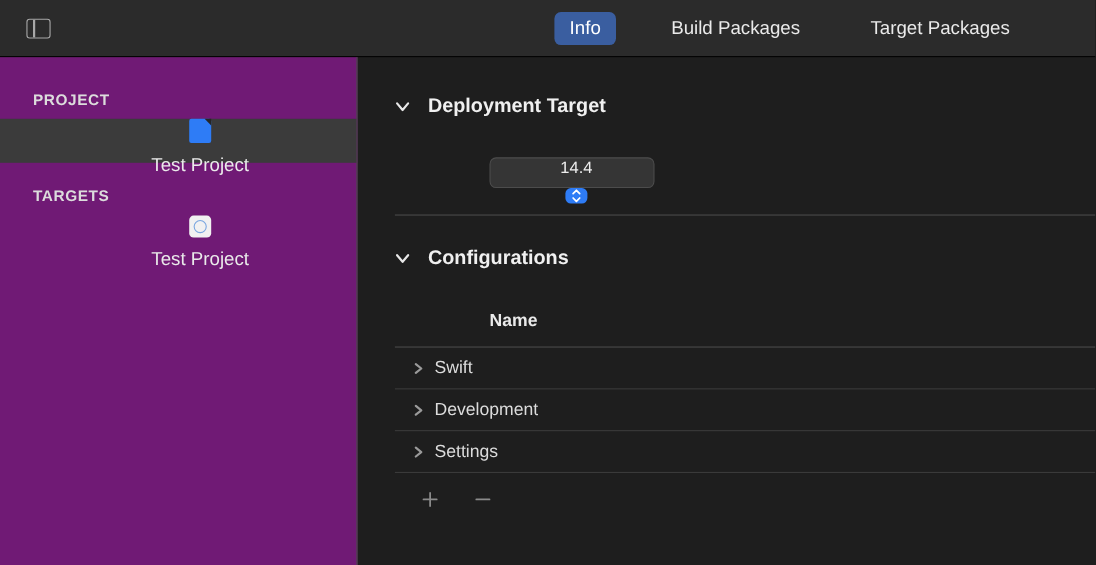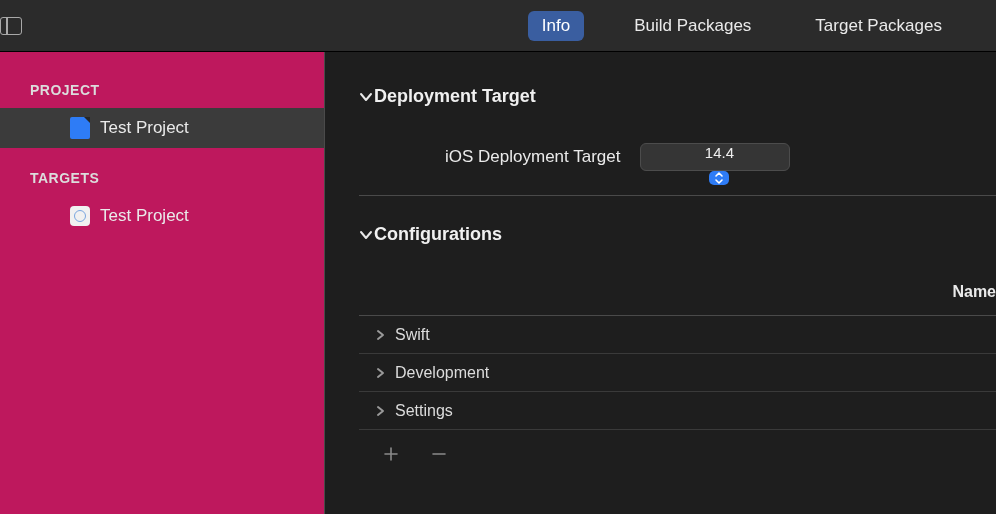--- a/index.html
+++ b/index.html
@@ -11,21 +11,21 @@
     color: #e8e8e8;
     overflow: hidden;
     font-size: 15px;
   }
   
   .toolbar {
     height: 52px;
     border-bottom: 1px solid #000;
     display: flex;
     align-items: center;
-    padding: 0 0;
+    padding: 0 24px;
     background: #2b2b2b;
   }
   .toolbar-left {
     display: flex;
     align-items: center;
   }
   .panel-toggle {
     width: 22px;
     height: 18px;
     border: 1.5px solid #a8a8a8;
@@ -60,37 +60,38 @@
 
   
   .main {
     display: flex;
     height: calc(100% - 52px);
   }
   .sidebar {
     width: 325px;
     border-right: 1px solid #4a4a4a;
     padding-top: 22px;
-    background: #be185d;
+    background: #701a75;
   }
   .side-section-label {
     font-size: 14px;
     letter-spacing: 0.5px;
     color: #dcdcdc;
     font-weight: 600;
     padding: 8px 30px 10px 30px;
   }
   .side-item {
     display: flex;
     align-items: center;
     gap: 10px;
     height: 40px;
     padding: 0 30px 0 70px;
     font-size: 17px;
     color: #eaeaea;
+    flex-direction: column;
   }
   .side-item.selected {
     background: #3b3b3b;
   }
   .proj-icon {
     width: 20px; height: 22px;
     background: #2e7cf6;
     border-radius: 2px;
     position: relative;
     display: inline-block;
@@ -123,21 +124,21 @@
     flex: 1;
     padding: 24px 0 0 0;
     overflow:auto;
   }
   .section {
     padding: 10px 0 18px 0;
   }
   .section-header {
     display:flex;
     align-items:center;
-    gap:1px;
+    gap:16px;
     padding-left: 34px;
     font-size: 18px;
     font-weight: 700;
     color:#f0f0f0;
   }
   .disclosure {
     display:inline-block;
   }
   .disclosure svg { display:block; }
 
@@ -173,21 +174,20 @@
     display:flex;align-items:center;justify-content:center;
   }
   .hr {
     height:1px;
     background:#4a4a4a;
     margin-left: 34px;
   }
 
   .config-table {
     padding-top: 28px;
-    text-align: right;
   }
   .th {
     font-size:16px;
     font-weight:600;
     color:#eaeaea;
     padding: 10px 0 14px 86px;
     border-bottom:1px solid #4a4a4a;
     margin-left:34px;
   }
   .row {
@@ -247,21 +247,20 @@
     <div class="section">
       <div class="section-header">
         <span class="disclosure">
           <svg width="14" height="14" viewBox="0 0 14 14">
               <path d="M2 4l5 6 5-6" fill="none" stroke="#e8e8e8" stroke-width="2" stroke-linecap="round" stroke-linejoin="round"></path>
             </svg>
         </span>
         <span>Deployment Target</span>
       </div>
       <div class="deploy-row">
-        <span class="lbl">iOS Deployment Target</span>
         <div class="combo">
           <span>14.4</span>
           <span class="chev">
             <svg width="10" height="14" viewBox="0 0 10 14">
                 <path d="M2 5l3-3 3 3M2 9l3 3 3-3" fill="none" stroke="#fff" stroke-width="1.6" stroke-linecap="round" stroke-linejoin="round"></path>
               </svg>
           </span>
         </div>
       </div>
       <div class="hr"></div>

